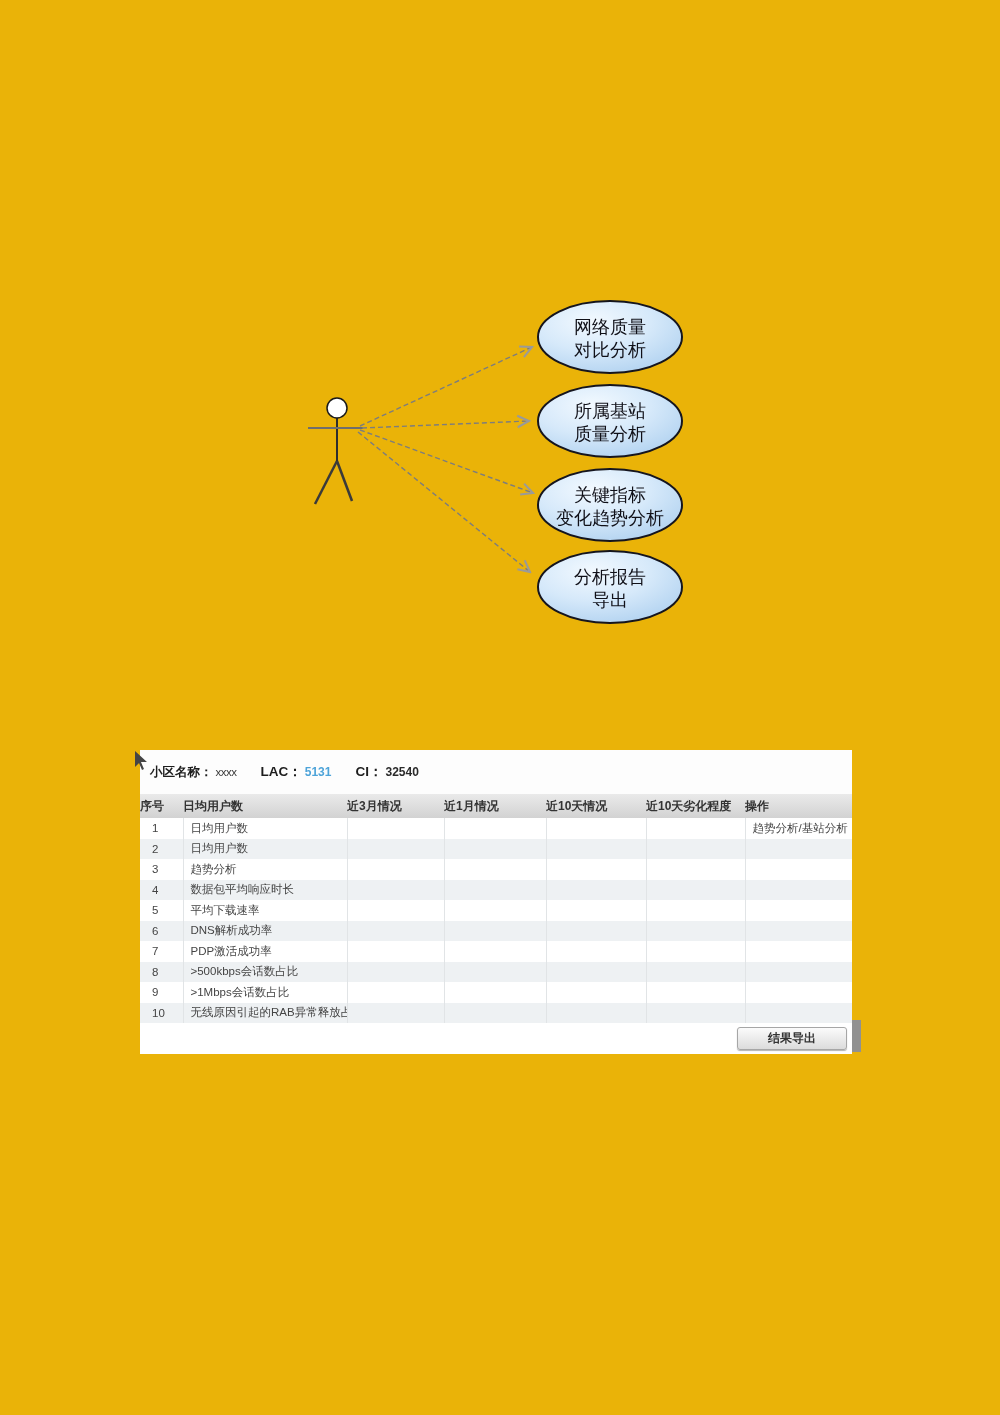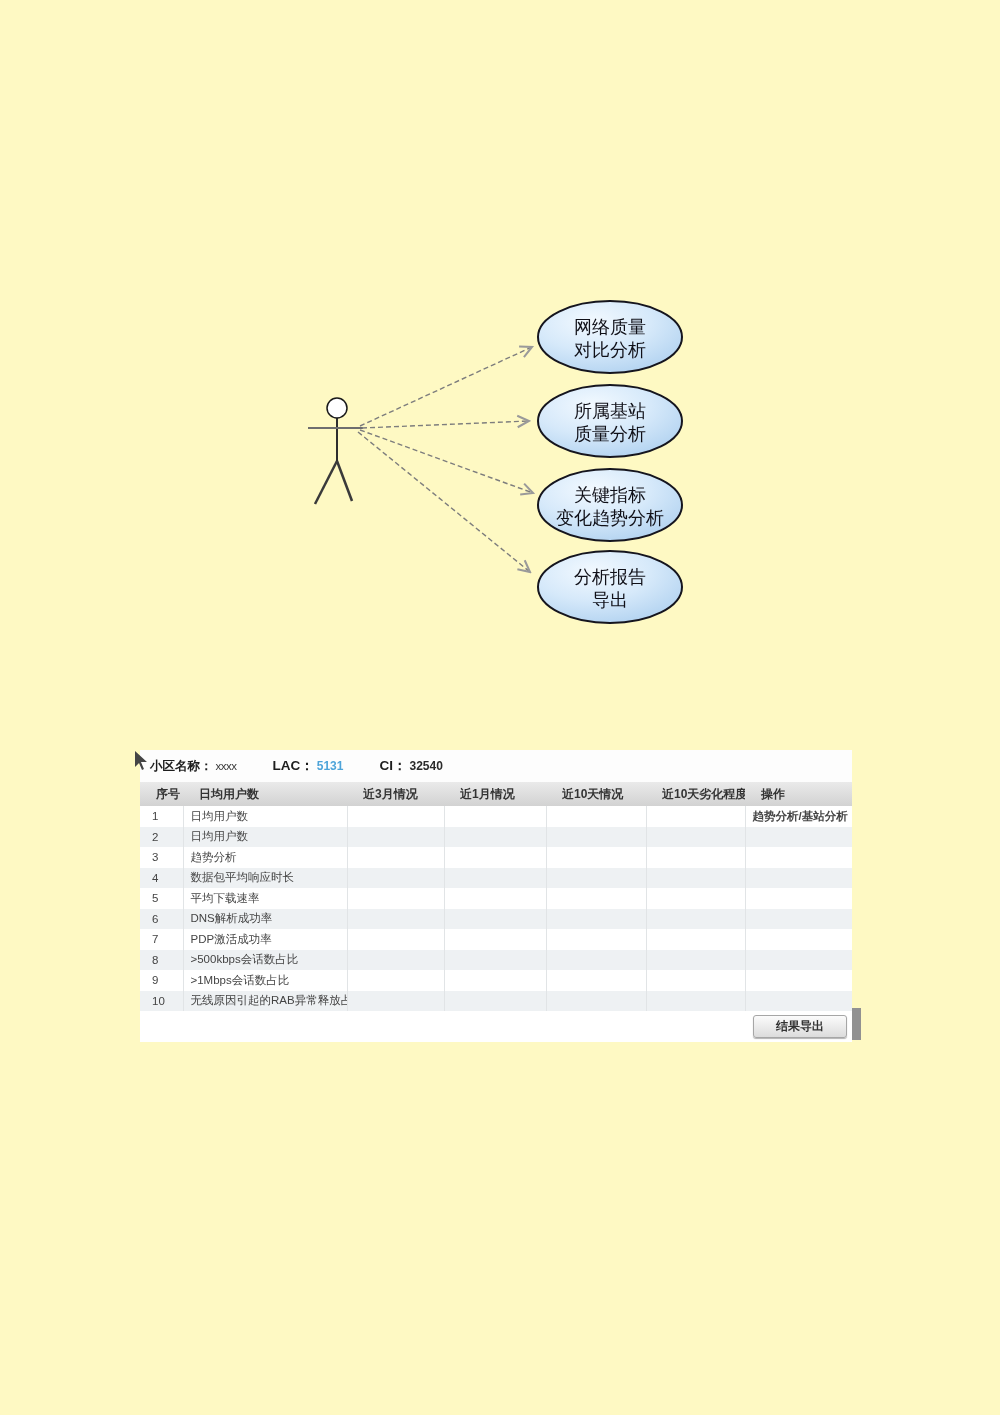--- a/index.html
+++ b/index.html
@@ -1,46 +1,46 @@
 <!DOCTYPE html>
 <html><head>
 <meta charset="utf-8">
 <style>
   html,body{margin:0;padding:0;background:#000;}
-  .page{position:relative;width:1000px;height:1415px;background:#fef9c3;overflow:hidden;
+  .page{position:relative;width:1000px;height:1415px;background:#eab308;overflow:hidden;
         font-family:"Liberation Sans",sans-serif;}
 
   
   .diagram{position:absolute;left:0;top:0;}
   .uc-text{font-family:"DejaVu Serif",serif;font-size:18px;fill:#101018;}
 
   
   .panel{position:absolute;left:140px;top:750px;width:712px;background:#fff;color:#333;}
-  .info-bar{height:32px;display:flex;align-items:center;padding-left:10px;background:#fdfdfd;
+  .info-bar{height:44px;display:flex;align-items:center;padding-left:10px;background:#fdfdfd;
             position:relative;font-size:12px;text-align:right;}
   .info-bar .lbl{font-weight:bold;color:#1d1d1d;font-size:12.5px;}
   .info-bar .lbl.latin{font-size:13.5px;}
-  .info-bar .val{margin-left:3px;margin-right:36px;color:#2b2b2b;font-weight:bold;}
+  .info-bar .val{margin-left:3px;margin-right:24px;color:#2b2b2b;font-weight:bold;}
   .info-bar .val.muted{font-weight:normal;color:#3a3a3a;font-size:11.5px;letter-spacing:-0.5px;}
   .info-bar .val.lac{color:#4ea4d9;}
   .mouse-cursor{position:absolute;left:-5px;top:1px;width:13px;height:19px;background:#454545;
        clip-path:polygon(0% 0%,0% 84%,31% 63%,54% 100%,69% 95%,46% 58%,92% 58%);}
 
   table.quality{border-collapse:collapse;table-layout:fixed;width:712px;}
   th{height:24px;background:linear-gradient(#eaeaea,#d2d2d2);font-size:12px;font-weight:bold;
-     text-align:left;padding:0 0 0 16px;color:#333;white-space:nowrap;overflow:hidden;}
+     text-align:left;padding:0 0 0 0;color:#333;white-space:nowrap;overflow:hidden;}
   td{height:20.5px;font-size:11.5px;color:#444;padding:0 0 0 7px;
      border-right:1px solid #e1e4e6;white-space:nowrap;overflow:hidden;}
   td:first-child{padding-left:12px;}
-  td:last-child{border-right:none;font-weight:bold;}
+  td:last-child{border-right:none;}
   tr:nth-child(odd) td{background:#ffffff;}
   tr:nth-child(even) td{background:#eef1f3;}
 
   .footer{height:31px;position:relative;background:#fff;}
-  .export-btn{position:absolute;right:5px;top:4px;height:23px;padding:0 22px;font-size:12px;
+  .export-btn{position:absolute;right:5px;top:4px;height:23px;padding:0 30px;font-size:12px;
       font-weight:bold;color:#333;background:linear-gradient(#fbfbfb,#dcdcdc);
       border:1px solid #a6a6a6;border-radius:3px;box-shadow:0 1px 1px rgba(0,0,0,.3);
       font-family:"Liberation Sans",sans-serif;cursor:pointer;}
   .side-strip{position:absolute;right:-9px;bottom:2px;width:9px;height:32px;background:#919191;}
 </style>
 </head>
 <body>
 
 <div class="page">
 

